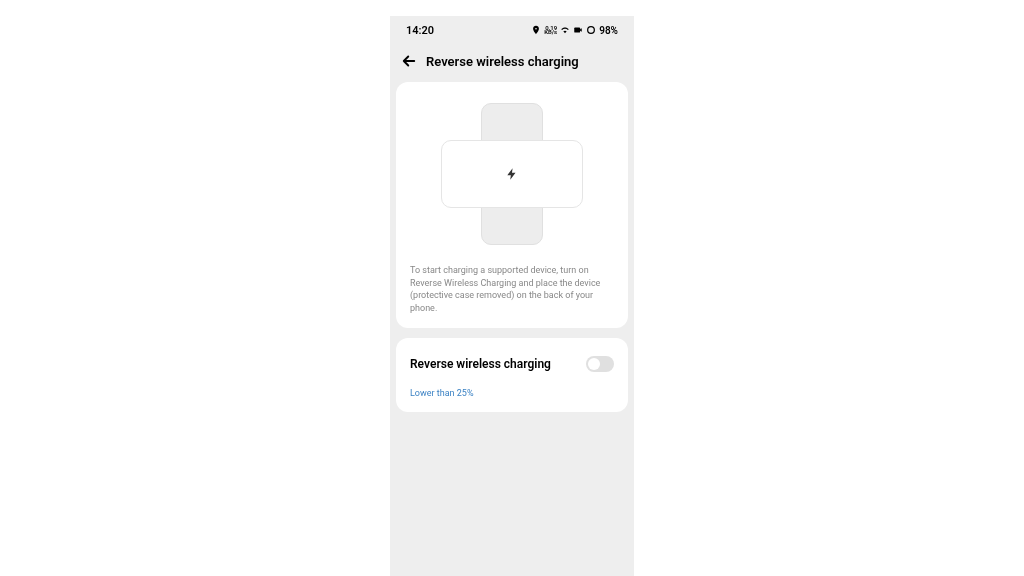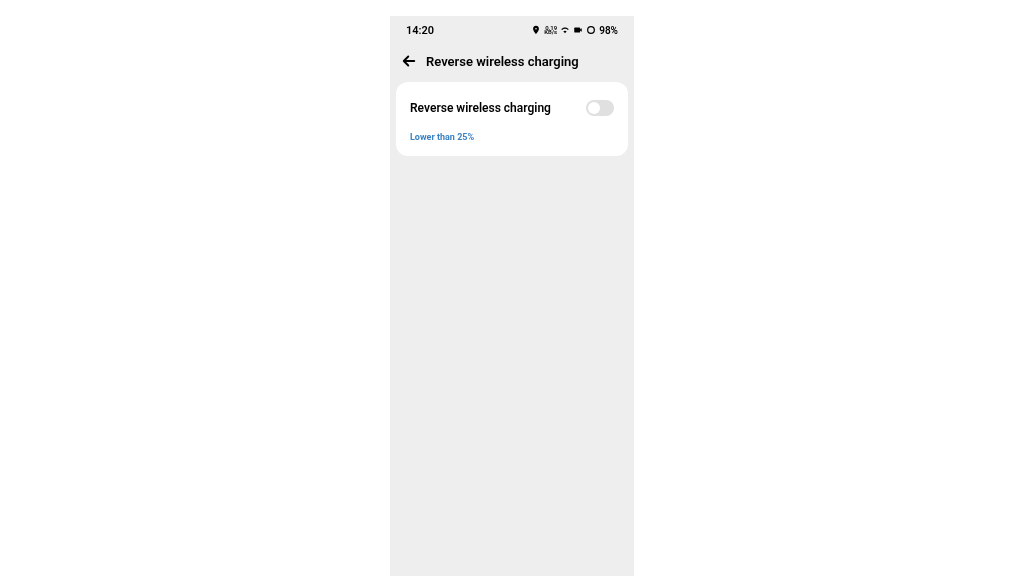--- a/index.html
+++ b/index.html
@@ -132,21 +132,20 @@
     }
     .setting-sublabel {
       font-size: 12px;
       font-weight: 600;
       color: #000;
       margin-bottom: 2px;
     }
     .setting-value {
       font-size: 9px;
       color: #3b82c4;
-      font-weight: bold;
     }
     .nav-bar {
       position: absolute;
       bottom: 6px;
       left: 50%;
       transform: translateX(-50%);
       width: 80px;
       height: 3px;
       background: #4a4a4a;
       border-radius: 2px;
@@ -190,20 +189,31 @@
 
   <div class="header">
     <div class="back-arrow">
       <svg viewBox="0 0 24 24" width="18" height="18" fill="none" stroke="#000" stroke-width="2.5" stroke-linecap="round" stroke-linejoin="round">
           <path d="M19 12H5M11 18l-6-6 6-6"></path>
         </svg>
     </div>
     <div class="page-title">Reverse wireless charging</div>
   </div>
 
+  <div class="card illustration-card">
+    <div class="device-illustration">
+      <div class="device-back"></div>
+      <div class="device-front">
+        <svg class="bolt-icon" viewBox="0 0 24 24" fill="#333">
+            <path d="M13 2L4 14h6l-1 8 9-12h-6l1-8z"></path>
+          </svg>
+      </div>
+    </div>
+    <div class="instruction-text">To start charging a supported device, turn on Reverse Wireless Charging and place the device (protective case removed) on the back of your phone.</div>
+  </div>
 
   <div class="card">
     <div class="setting-row">
       <div class="setting-label">Reverse wireless charging</div>
       <div class="toggle">
         <div class="toggle-knob"></div>
       </div>
     </div>
     <div class="setting-subrow">
       <div class="setting-value">Lower than 25%</div>

